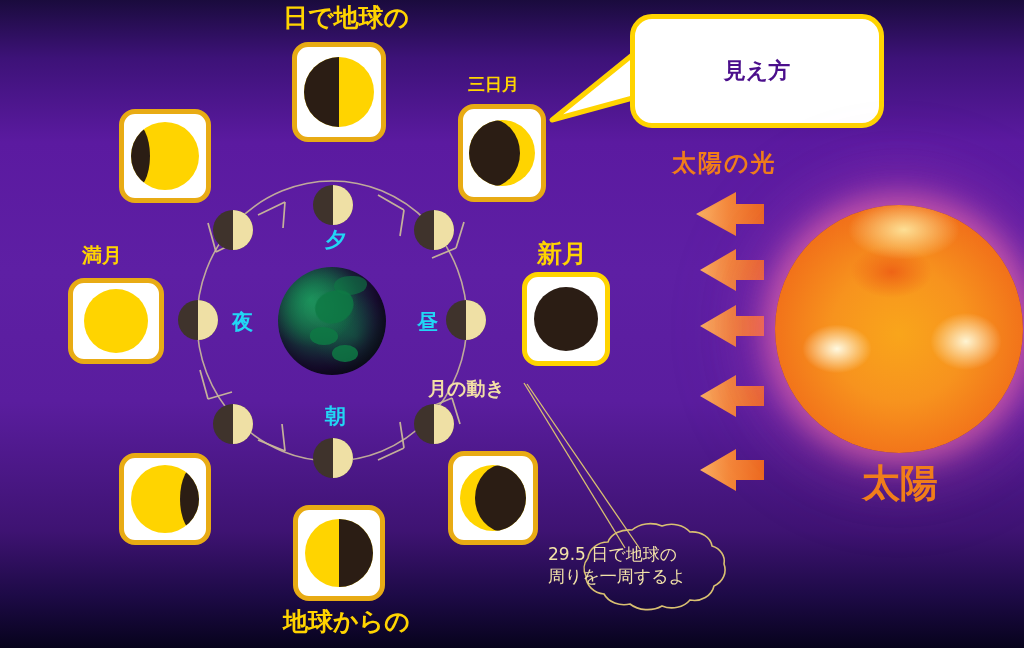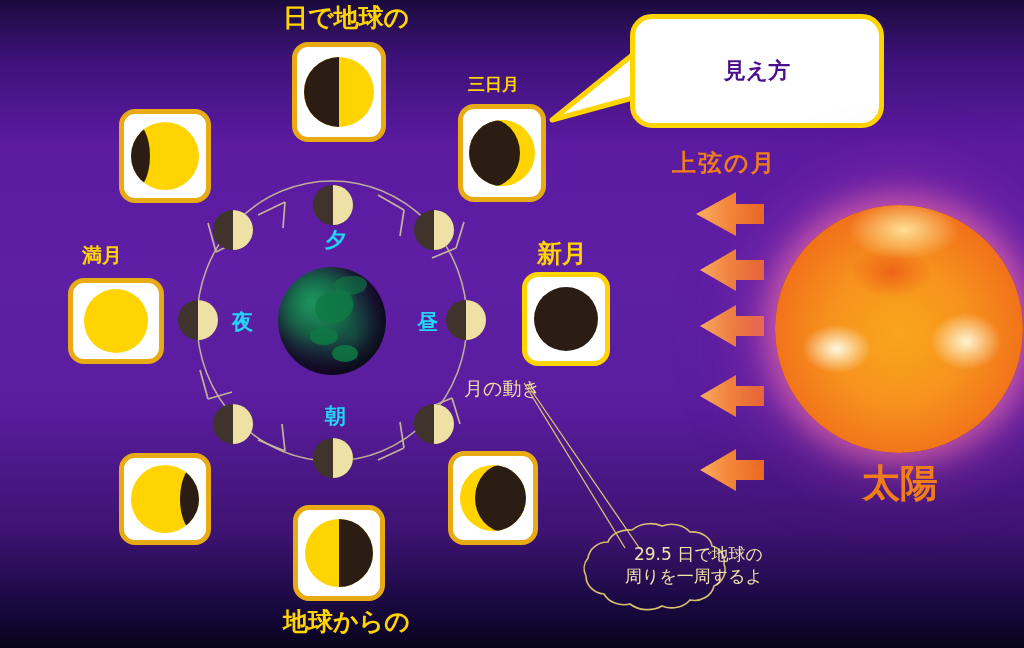--- a/index.html
+++ b/index.html
@@ -28,21 +28,21 @@
   
   .lbl {
     position: absolute;
     white-space: nowrap;
     line-height: 1.15;
     font-weight: bold;
   }
   .lbl-yellow { color: #ffd400; }
   .lbl-cyan   { color: #21d7f5; font-weight: bold; }
   .lbl-orange { color: #f07d1a; }
-  .lbl-tan    { color: #f2dfa6; font-weight: normal; margin-left: 36px; }
+  .lbl-tan    { color: #f2dfa6; font-weight: bold; }
 
   
   .card {
     position: absolute;
     background: #ffffff;
     border: 5px solid #ffd400;
     border-radius: 16px;
     box-sizing: border-box;
     display: flex;
     align-items: center;
@@ -126,21 +126,21 @@
     text-align: center;
   }
 
   
   #cloud-bubble {
     position: absolute;
   }
   #cloud-text {
     position: absolute;
     color: #f3e3a8;
-    text-align: right;
+    text-align: left;
     line-height: 1.28;
     white-space: nowrap;
     font-weight: normal;
   }
 
   svg.overlay {
     position: absolute;
     left: 0; top: 0;
     width: 1024px;
     height: 648px;
@@ -298,21 +298,21 @@
     </div>
   </div>
 
   <svg class="overlay" viewBox="0 0 1024 648">
     <path d="M636 52 L552 120 L640 96 Z" fill="#ffffff" stroke="#ffd400" stroke-width="5" stroke-linejoin="round"></path>
   </svg>
   <div id="bubble-rect" style="left:630px; top:14px; width:254px; height:114px;">
     <div style="font-size:22px;text-align:center;">見え方</div>
   </div>
 
-  <div class="lbl lbl-orange" style="left:672px; top:150px; font-size:24px; letter-spacing:2px;">上弦の月</div>
+  <div class="lbl lbl-orange" style="left:672px; top:150px; font-size:24px; letter-spacing:2px;">太陽の光</div>
 
   <svg class="overlay" viewBox="0 0 1024 648">
     <defs>
       <linearGradient id="arrowgrad" x1="1" y1="0" x2="0" y2="0">
         <stop offset="0%" stop-color="#ee6a1d"></stop>
         <stop offset="55%" stop-color="#f4883a"></stop>
         <stop offset="100%" stop-color="#f9ad62"></stop>
       </linearGradient>
     </defs>
     <g fill="url(#arrowgrad)">

